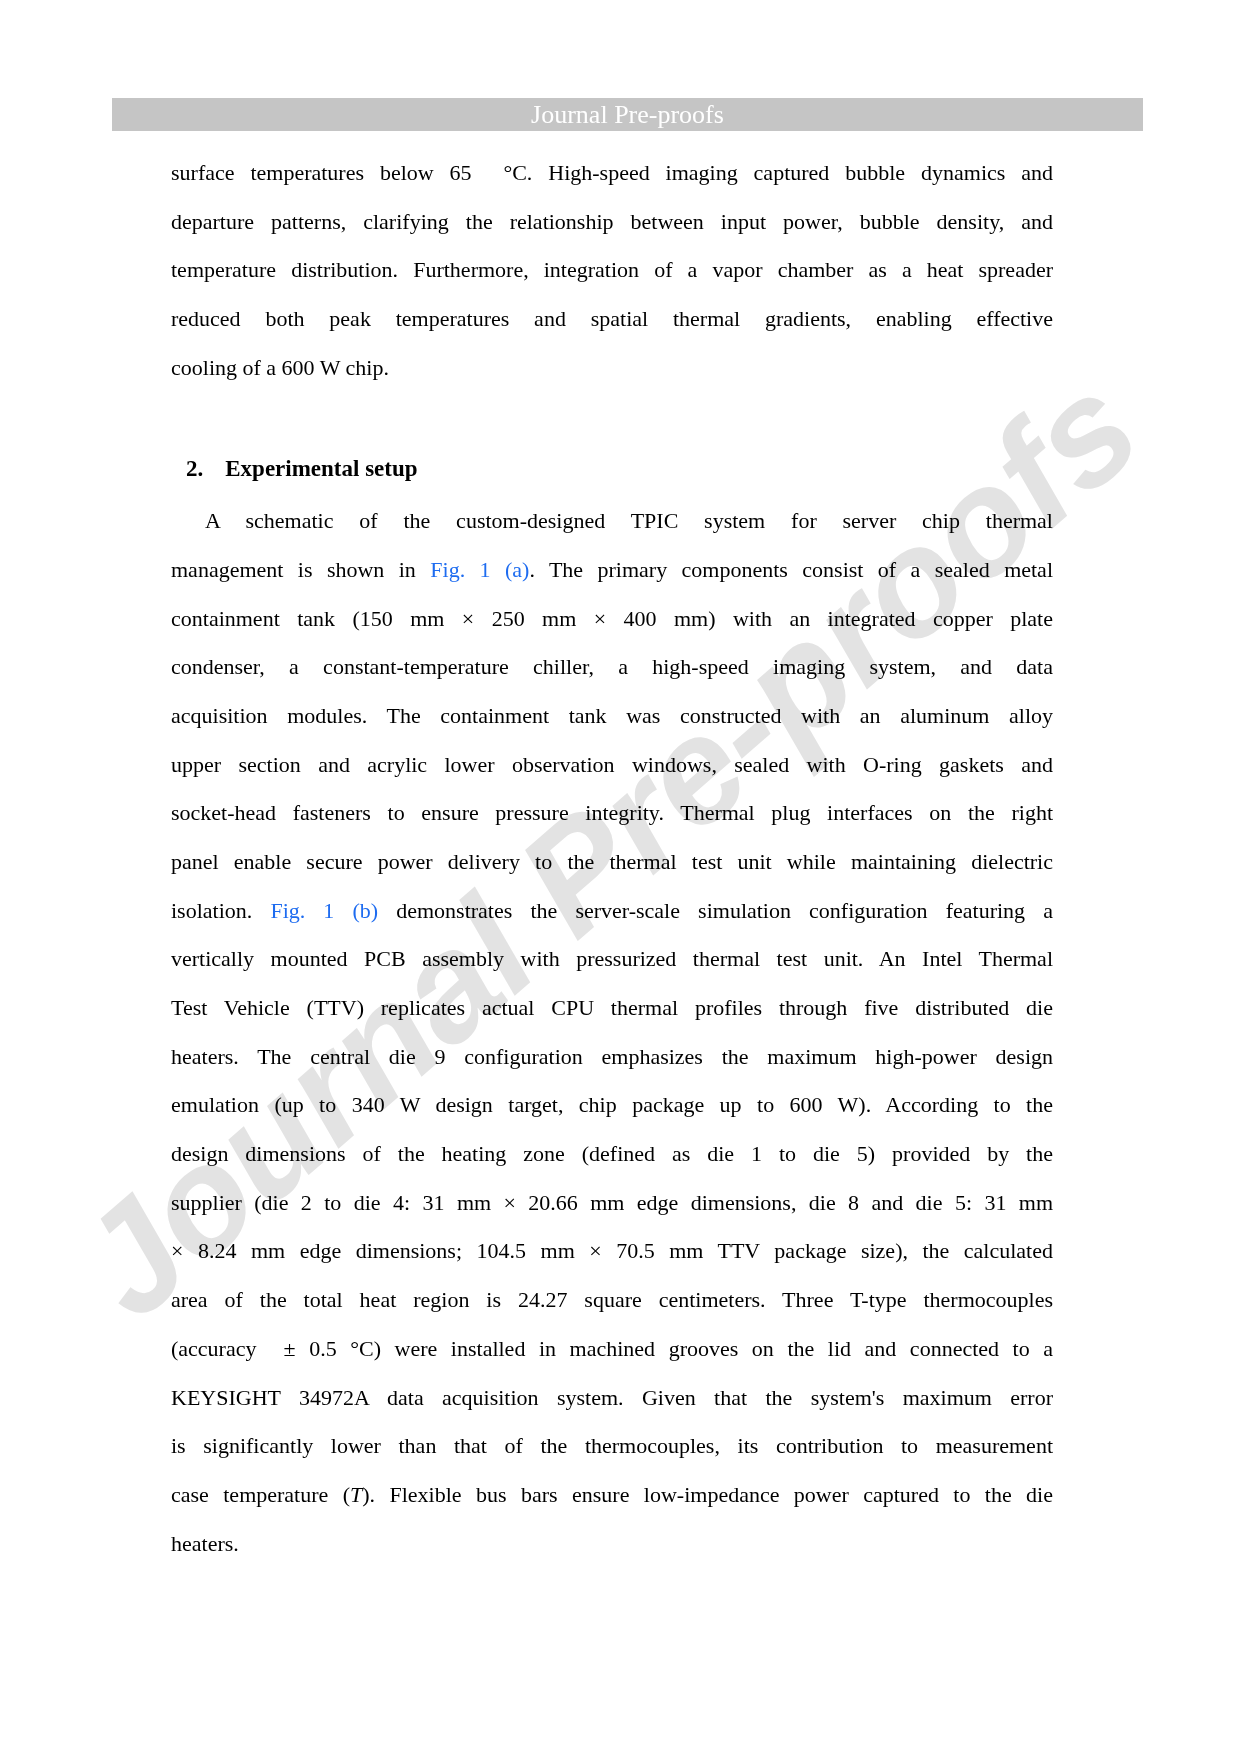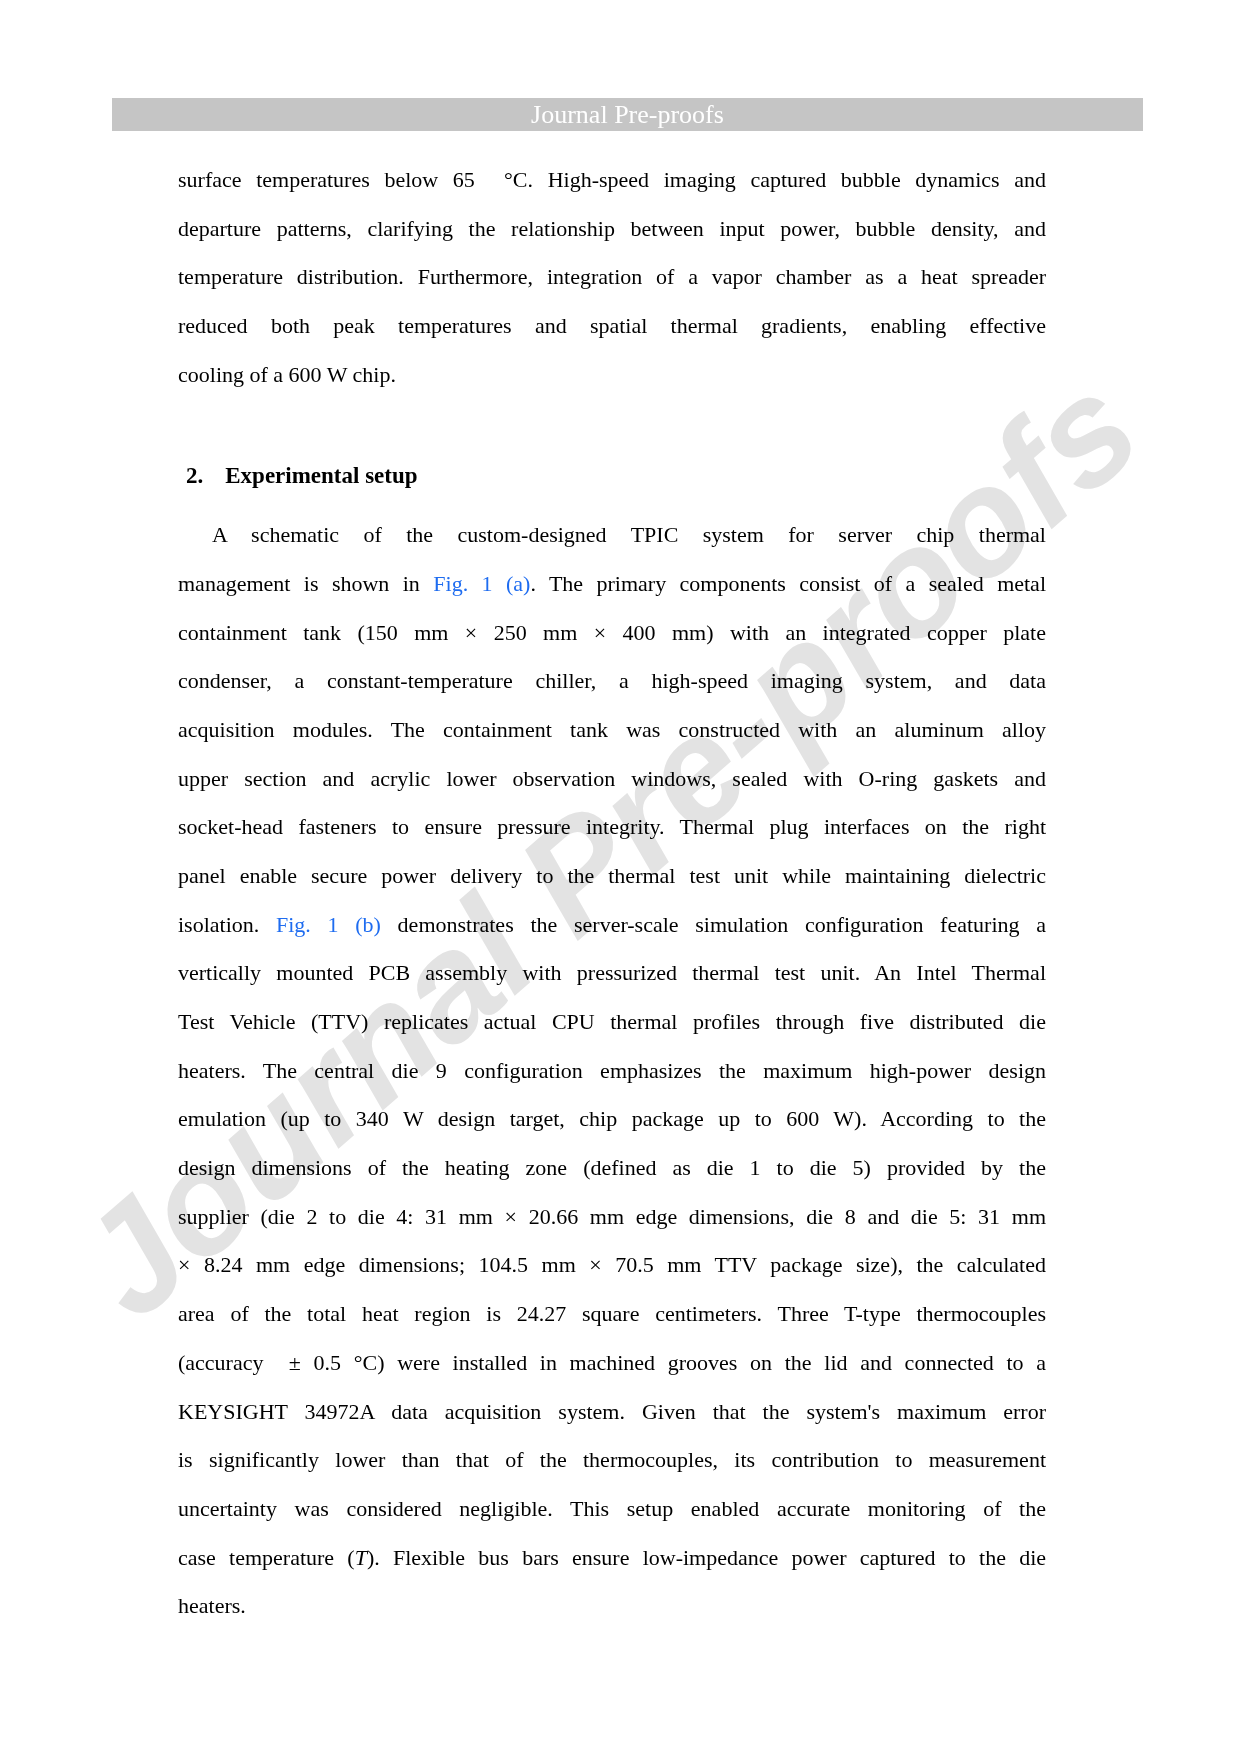--- a/index.html
+++ b/index.html
@@ -36,21 +36,21 @@
     transform-origin: 50% 50%;
     user-select: none;
   }
   .content {
     position: absolute;
     left: 168px; top: 146px;
     width: 888px;
     z-index: 1;
     font-size: 22px;
   }
-  .para { margin: 10px; }
+  .para { margin: 3px; }
   .line {
     height: 48.7px;
     line-height: 48.7px;
     text-align: justify;
     text-align-last: justify;
   }
   .line.last { text-align-last: left; }
   .line.indent { padding-left: 34px; }
   .heading {
     margin-top: 53px;
@@ -93,18 +93,17 @@
         <div class="line"><span>Test Vehicle (TTV) replicates actual CPU thermal profiles through five distributed die</span></div>
         <div class="line"><span>heaters. The central die 9 configuration emphasizes the maximum high-power design</span></div>
         <div class="line"><span>emulation (up to 340 W design target, chip package up to 600 W). According to the</span></div>
         <div class="line"><span>design dimensions of the heating zone (defined as die 1 to die 5) provided by the</span></div>
         <div class="line"><span>supplier (die 2 to die 4: 31 mm × 20.66 mm edge dimensions, die 8 and die 5: 31 mm</span></div>
         <div class="line"><span>× 8.24 mm edge dimensions; 104.5 mm × 70.5 mm TTV package size), the calculated</span></div>
         <div class="line"><span>area of the total heat region is 24.27 square centimeters. Three T-type thermocouples</span></div>
         <div class="line"><span>(accuracy &nbsp;± 0.5 °C) were installed in machined grooves on the lid and connected to a</span></div>
         <div class="line"><span>KEYSIGHT 34972A data acquisition system. Given that the system's maximum error</span></div>
         <div class="line"><span>is significantly lower than that of the thermocouples, its contribution to measurement</span></div>
-        <div class="line"><span>uncertainty was considered negligible. This setup enabled accurate monitoring of the</span></div>
         <div class="line"><span>case temperature (</span><span class="seg-italic">T</span><span>). Flexible bus bars ensure low-impedance power captured to the die</span></div>
         <div class="line last"><span>heaters.</span></div>
       </div>
     </div>
 </div>
 
 </body></html>

